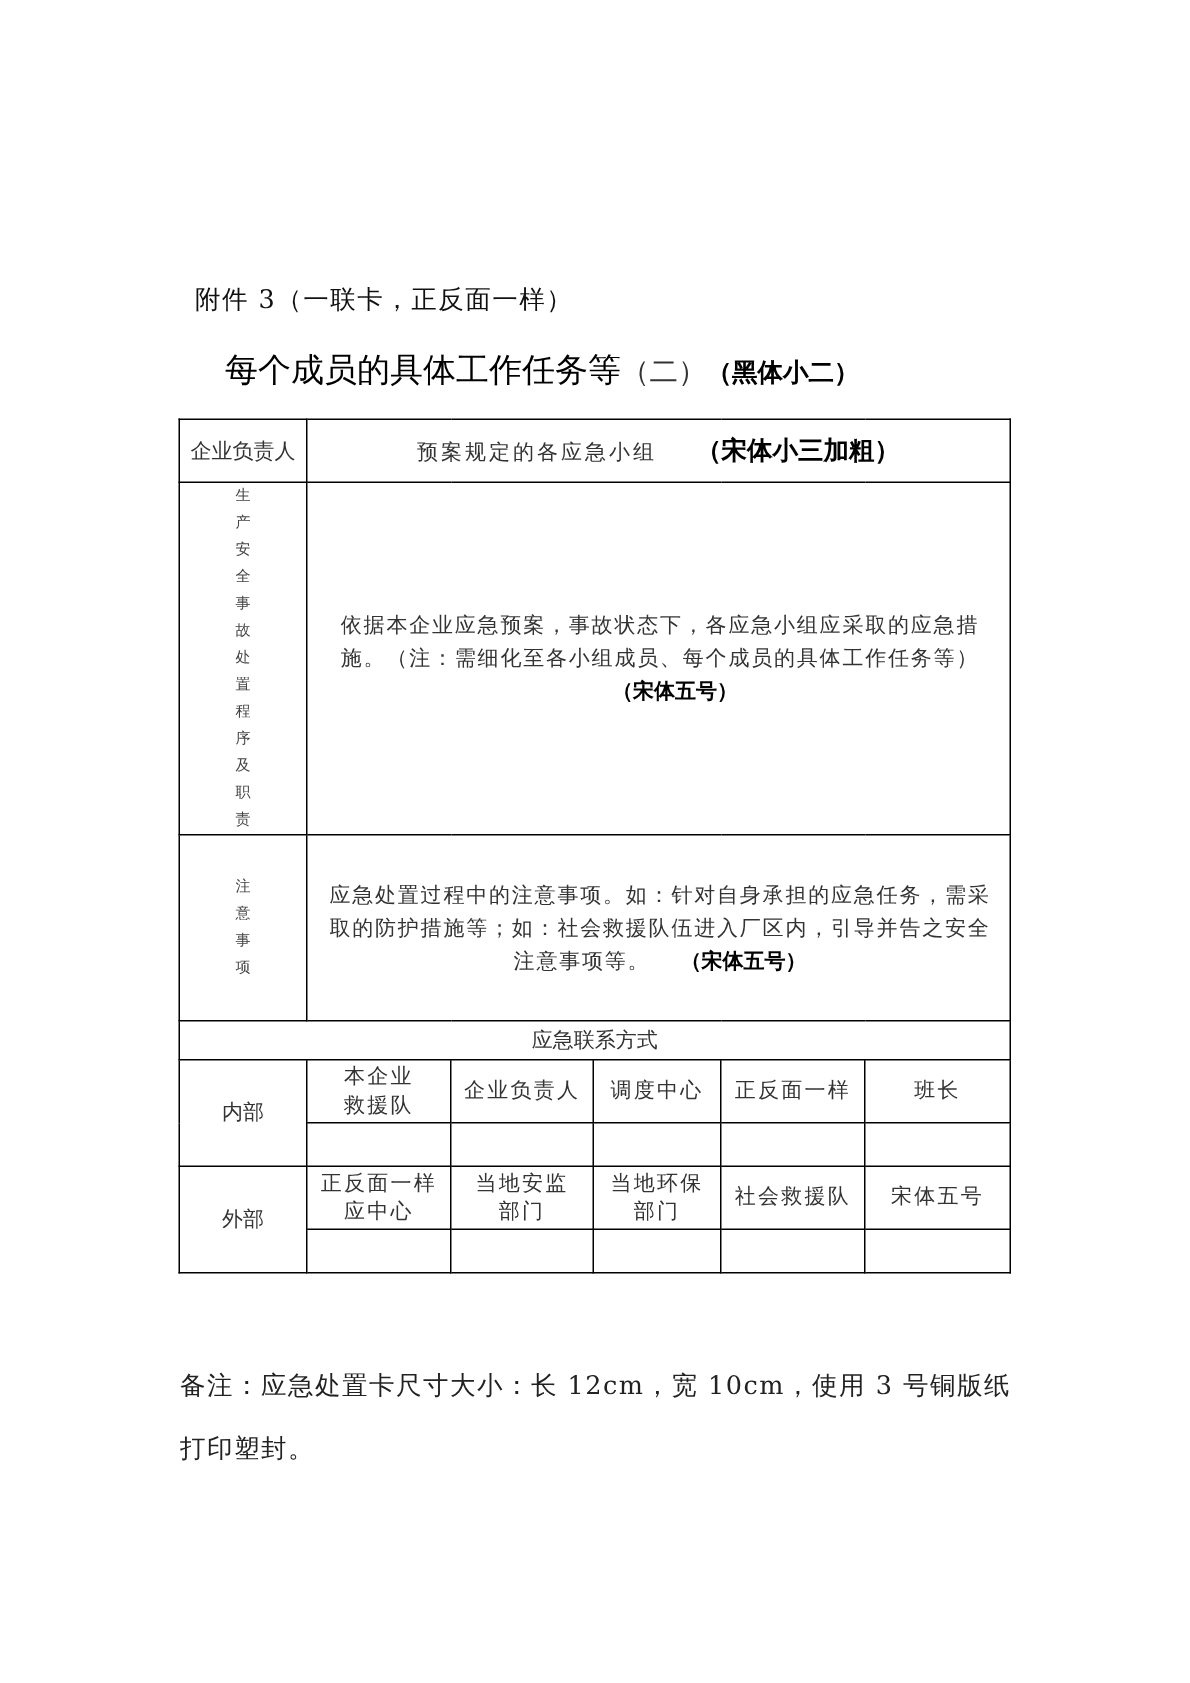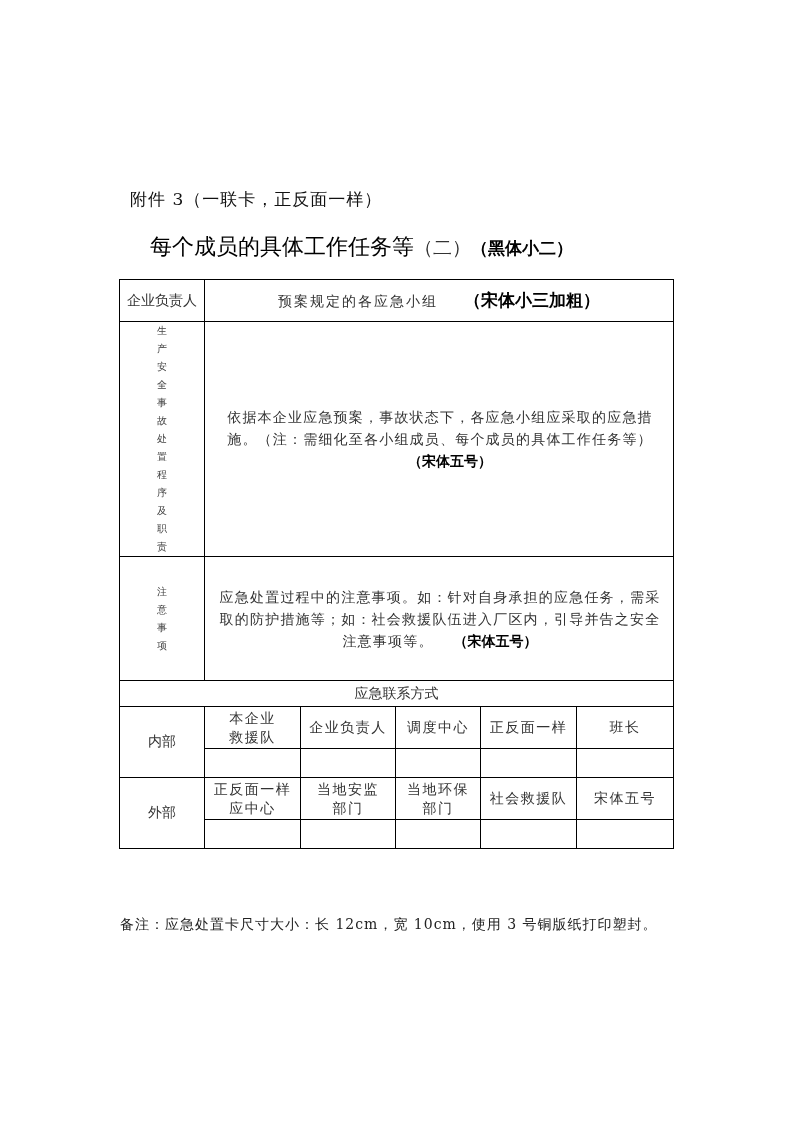--- a/index.html
+++ b/index.html
@@ -12,21 +12,21 @@
   .title .paren-bold { font-weight: bold; font-size: 17px; }
   table.card { position: absolute; left: 119px; top: 279px; width: 554px; border-collapse: collapse; table-layout: fixed; }
   table.card td { border: 1.3px solid #000; padding: 0; text-align: center; vertical-align: middle; font-size: 14px; color: #333; }
   .lbl { font-size: 14px; color: #444; }
   .vert { display: inline-block; width: 16px; line-height: 18px; font-size: 10px; color: #444; word-break: break-all; }
   .hdr-main { font-size: 17px; color: #444; letter-spacing: 2px; }
   .hdr-main b { font-family: "DejaVu Sans", "Liberation Sans", sans-serif; color: #000; letter-spacing: 0; margin-left: 26px; font-size: 17px; }
   .body-text { text-align: center; padding: 0 6px 0 8px !important; font-size: 14px; line-height: 22px; letter-spacing: 1.2px; color: #444; }
   .body-text b { font-family: "DejaVu Sans", "Liberation Sans", sans-serif; color: #000; letter-spacing: 0; margin-left: 20px; }
   .contact-cell { font-size: 14px; line-height: 19px; letter-spacing: 1.5px; color: #444; }
-  .note { position: absolute; left: 120px; top: 903px; width: 560px; font-size: 14px; line-height: 42px; color: #222; letter-spacing: 1px; }
+  .note { position: absolute; left: 120px; top: 903px; width: 560px; font-size: 17px; line-height: 42px; color: #222; letter-spacing: 1px; }
 </style>
 </head>
 <body>
 
 <div class="annex">附件 3（一联卡，正反面一样）</div>
 
 <div class="title">
   <span>每个成员的具体工作任务等</span><span class="paren-light">（二）</span><span class="paren-bold">（黑体小二）</span>
 </div>
 

